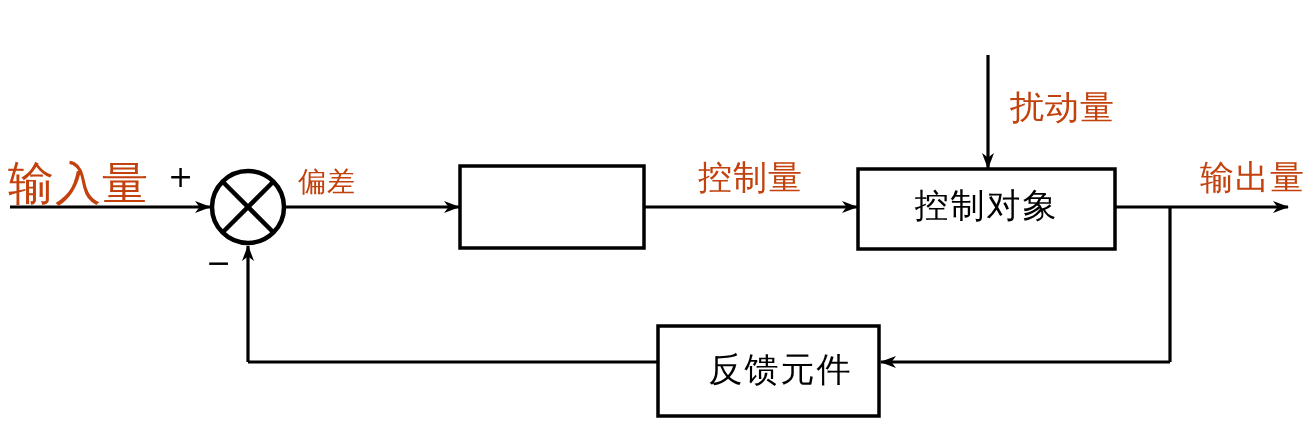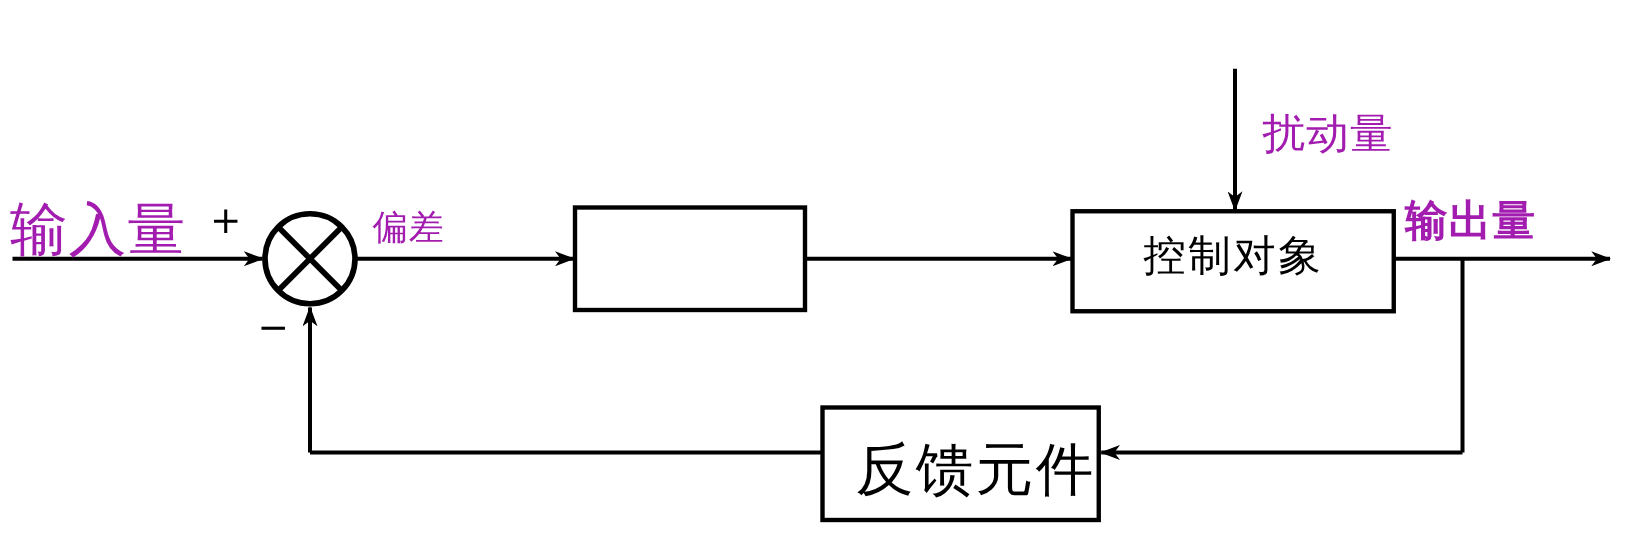--- a/index.html
+++ b/index.html
@@ -37,21 +37,21 @@
     stroke-width: 4.5;
     stroke-linecap: butt;
   }
   .wire {
     stroke: #000000;
     stroke-width: 3.2;
     fill: none;
   }
   .label-text {
     position: absolute;
-    color: #a21caf;
+    color: #c2410c;
     white-space: nowrap;
     line-height: 1;
     font-weight: 400;
   }
   .blk-label {
     position: absolute;
     color: #000000;
     white-space: nowrap;
     line-height: 1;
     text-align: center;
@@ -62,27 +62,27 @@
     color: #000000;
     white-space: nowrap;
     line-height: 1;
     font-weight: 400;
   }
   
   #lbl-input   { left: 8px;    top: 160px; font-size: 46px; letter-spacing: 1px; }
   #lbl-error   { left: 298px;  top: 168px; font-size: 28px; letter-spacing: 1px; }
   #lbl-control { left: 698px;  top: 160px; font-size: 34px; letter-spacing: 1px; }
   #lbl-disturb { left: 1010px; top: 90px;  font-size: 34px; letter-spacing: 1px; }
-  #lbl-output  { left: 1124px; top: 160px; font-size: 34px; letter-spacing: 1px; font-weight: bold; }
+  #lbl-output  { left: 1200px; top: 160px; font-size: 34px; letter-spacing: 1px; }
   #lbl-feedbk  { left: 262px;  top: 288px; font-size: 34px; letter-spacing: 1px; }
   #lbl-plus    { left: 168px;  top: 162px; font-size: 30px; }
   #lbl-minus   { left: 206px;  top: 248px; font-size: 30px; }
   #blk-controller-label { left: 460px; top: 186px; width: 184px; font-size: 34px; letter-spacing: 2px; }
   #blk-plant-label      { left: 858px; top: 188px; width: 257px; font-size: 34px; letter-spacing: 2px; }
-  #blk-feedback-label   { left: 658px; top: 352px; width: 245px; font-size: 46px; letter-spacing: 2px; }
+  #blk-feedback-label   { left: 658px; top: 352px; width: 245px; font-size: 34px; letter-spacing: 2px; }
 </style>
 </head>
 <body>
 
 <div id="diagram-root">
 
   <svg class="diagram-canvas" viewBox="0 0 1315 441" xmlns="http://www.w3.org/2000/svg">
     <defs>
       <marker id="arrowhead" markerWidth="16" markerHeight="12" refX="15" refY="6" orient="auto" markerUnits="userSpaceOnUse">
         <path d="M0,0 L16,6 L0,12 L4.5,6 Z" fill="#000000"></path>
@@ -110,20 +110,21 @@
     <line class="wire" x1="1170" y1="362" x2="881" y2="362" marker-end="url(#arrowhead)"></line>
 
     <rect class="blk-rect" x="658" y="326" width="221" height="90"></rect>
 
     <line class="wire" x1="658" y1="362" x2="248" y2="362"></line>
     <line class="wire" x1="248" y1="362" x2="248" y2="246" marker-end="url(#arrowhead)"></line>
   </svg>
 
   <div class="label-text" id="lbl-input">输入量</div>
   <div class="label-text" id="lbl-error">偏差</div>
+  <div class="label-text" id="lbl-control">控制量</div>
   <div class="label-text" id="lbl-disturb">扰动量</div>
   <div class="label-text" id="lbl-output">输出量</div>
 
   <div class="sign-label" id="lbl-plus">+</div>
   <div class="sign-label" id="lbl-minus">−</div>
 
   <div class="blk-label" id="blk-plant-label">控制对象</div>
   <div class="blk-label" id="blk-feedback-label">反馈元件</div>
 
 </div>

